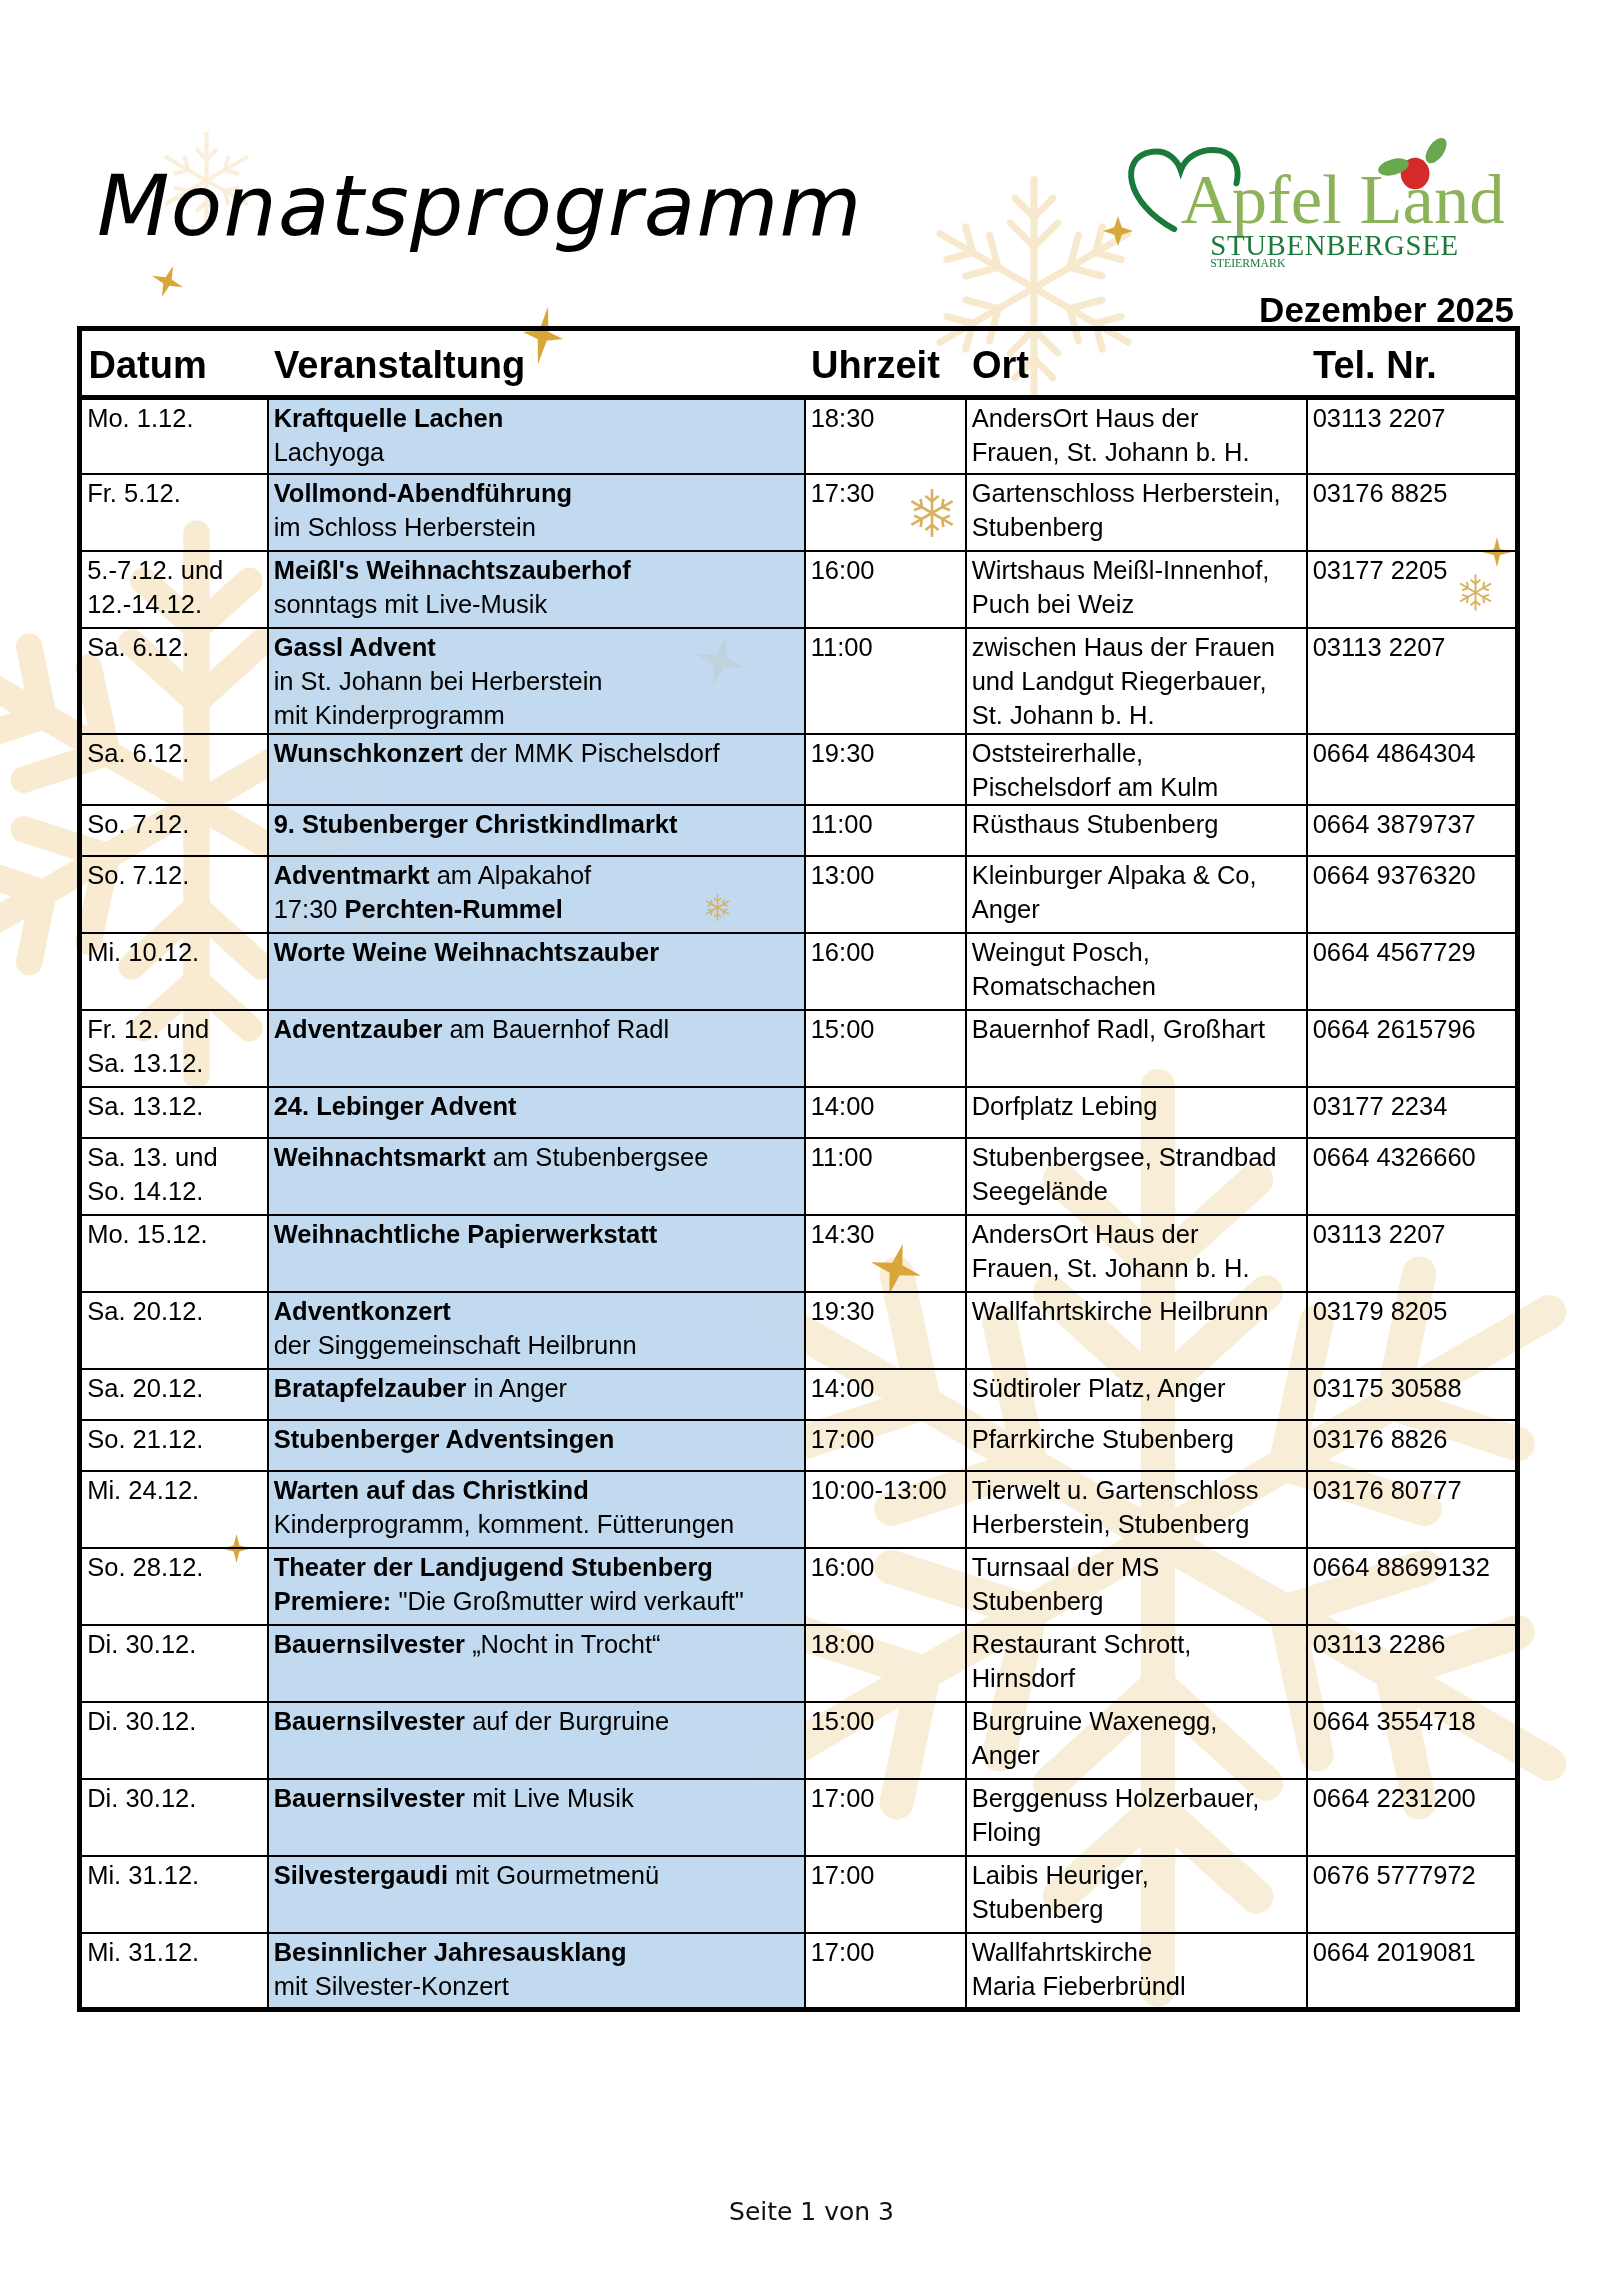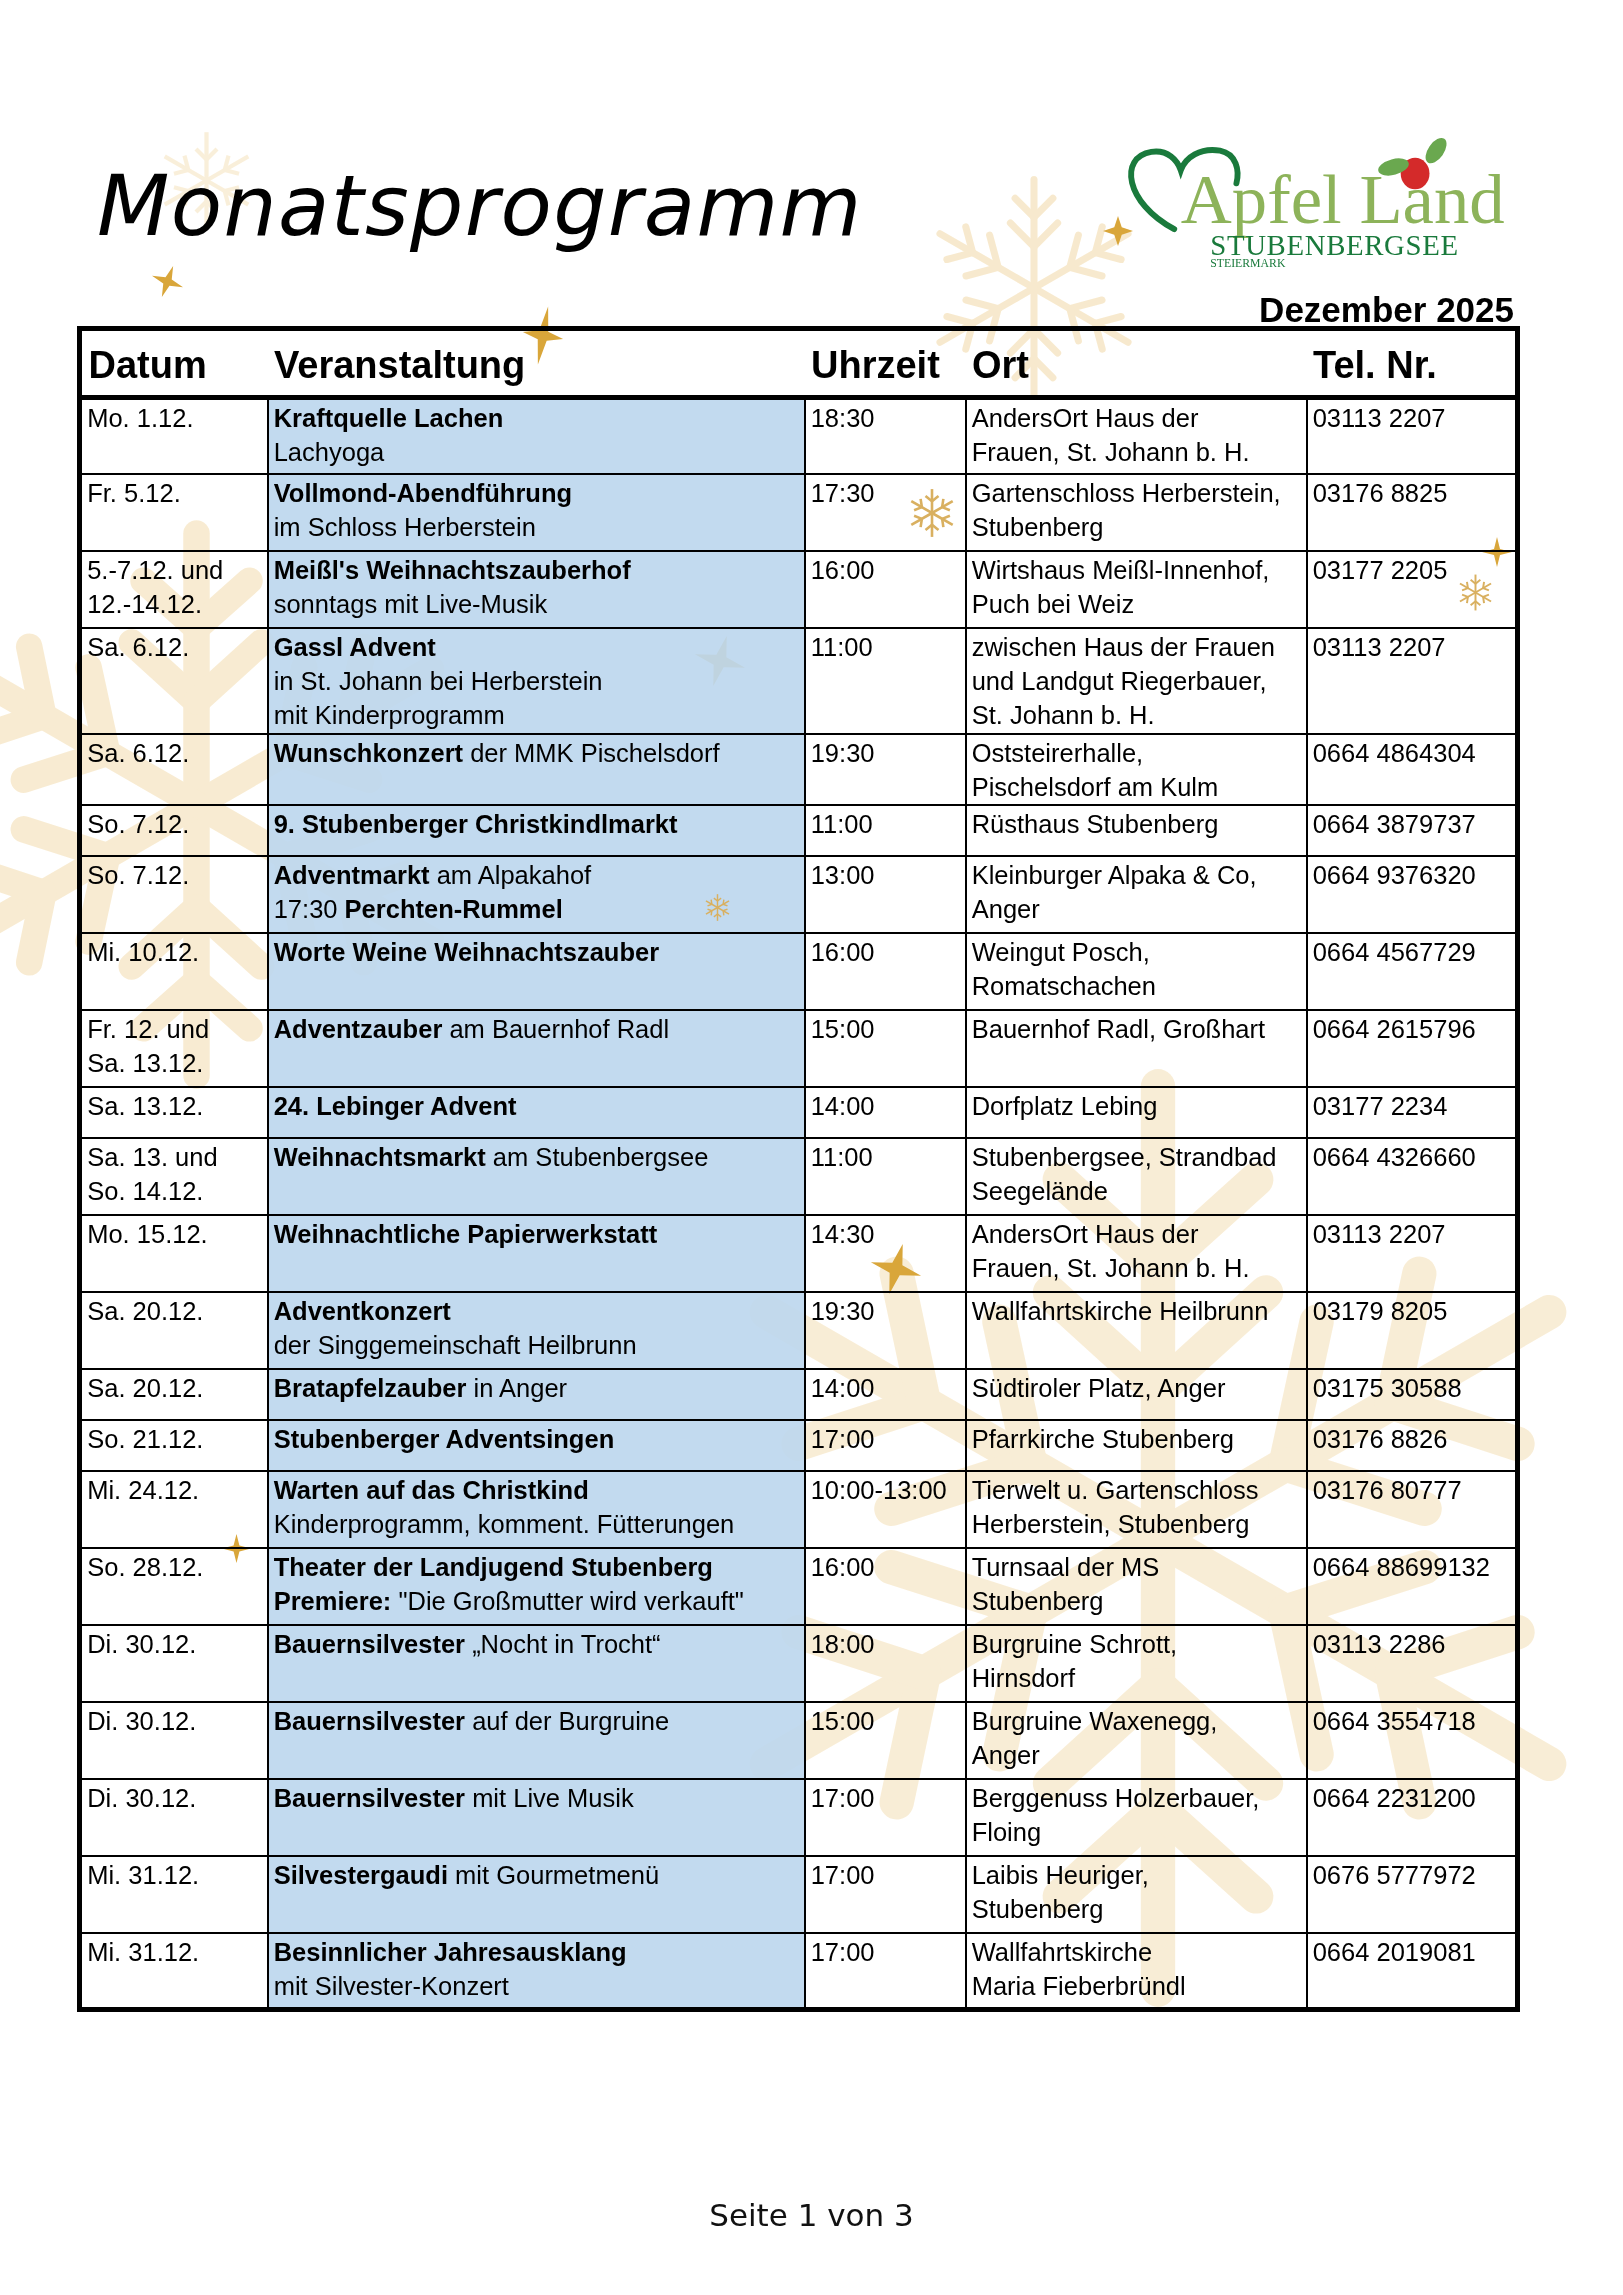--- a/index.html
+++ b/index.html
@@ -31,21 +31,21 @@
     font-size: 25.5px; line-height: 34px; vertical-align: top; padding: 1.3px 5.2px 0 5.2px;
     border: 2.6px solid #000; background: transparent;
   }
   table.prog td.c-date { border-left: 5.2px solid #000; }
   table.prog td.c-tel { border-right: 5.2px solid #000; }
   table.prog td.c-event { background: rgba(189, 215, 238, 0.92); }
   table.prog tr:last-child td { border-bottom: 5.2px solid #000; }
   .b { font-weight: bold; }
   .footer {
     position: absolute; left: 0; width: 1623px; top: 2197px; text-align: center;
-    font-family: "DejaVu Sans", sans-serif; font-size: 31px; color: #111;
+    font-family: "DejaVu Sans", sans-serif; font-size: 25px; color: #111;
   }
   .line { display: block; }
 </style>
 </head>
 <body>
 
 <svg class="deco" style="left:-98px; top:510px; width:589px; height:589px; opacity:0.55" viewBox="-100 -100 200 200">
   <g stroke="#f3dcae" stroke-width="9" fill="none" stroke-linecap="round">
     <g id="arm1">
         <line x1="0" y1="0" x2="0" y2="-92"></line>
@@ -411,21 +411,21 @@
       </tr>
       <tr style="height: 77px;">
         <td class="c-date">
           <span class="line">Di. 30.12.</span>
         </td>
         <td class="c-event">
           <span class="line"><span class="b">Bauernsilvester</span><span> „Nocht in Trocht“</span></span>
         </td>
         <td class="c-time">18:00</td>
         <td class="c-place">
-          <span class="line">Burgruine Schrott,</span>
+          <span class="line">Restaurant Schrott,</span>
           <span class="line">Hirnsdorf</span>
         </td>
         <td class="c-tel">03113 2286</td>
       </tr>
       <tr style="height: 77px;">
         <td class="c-date">
           <span class="line">Di. 30.12.</span>
         </td>
         <td class="c-event">
           <span class="line"><span class="b">Bauernsilvester</span><span> auf der Burgruine</span></span>

